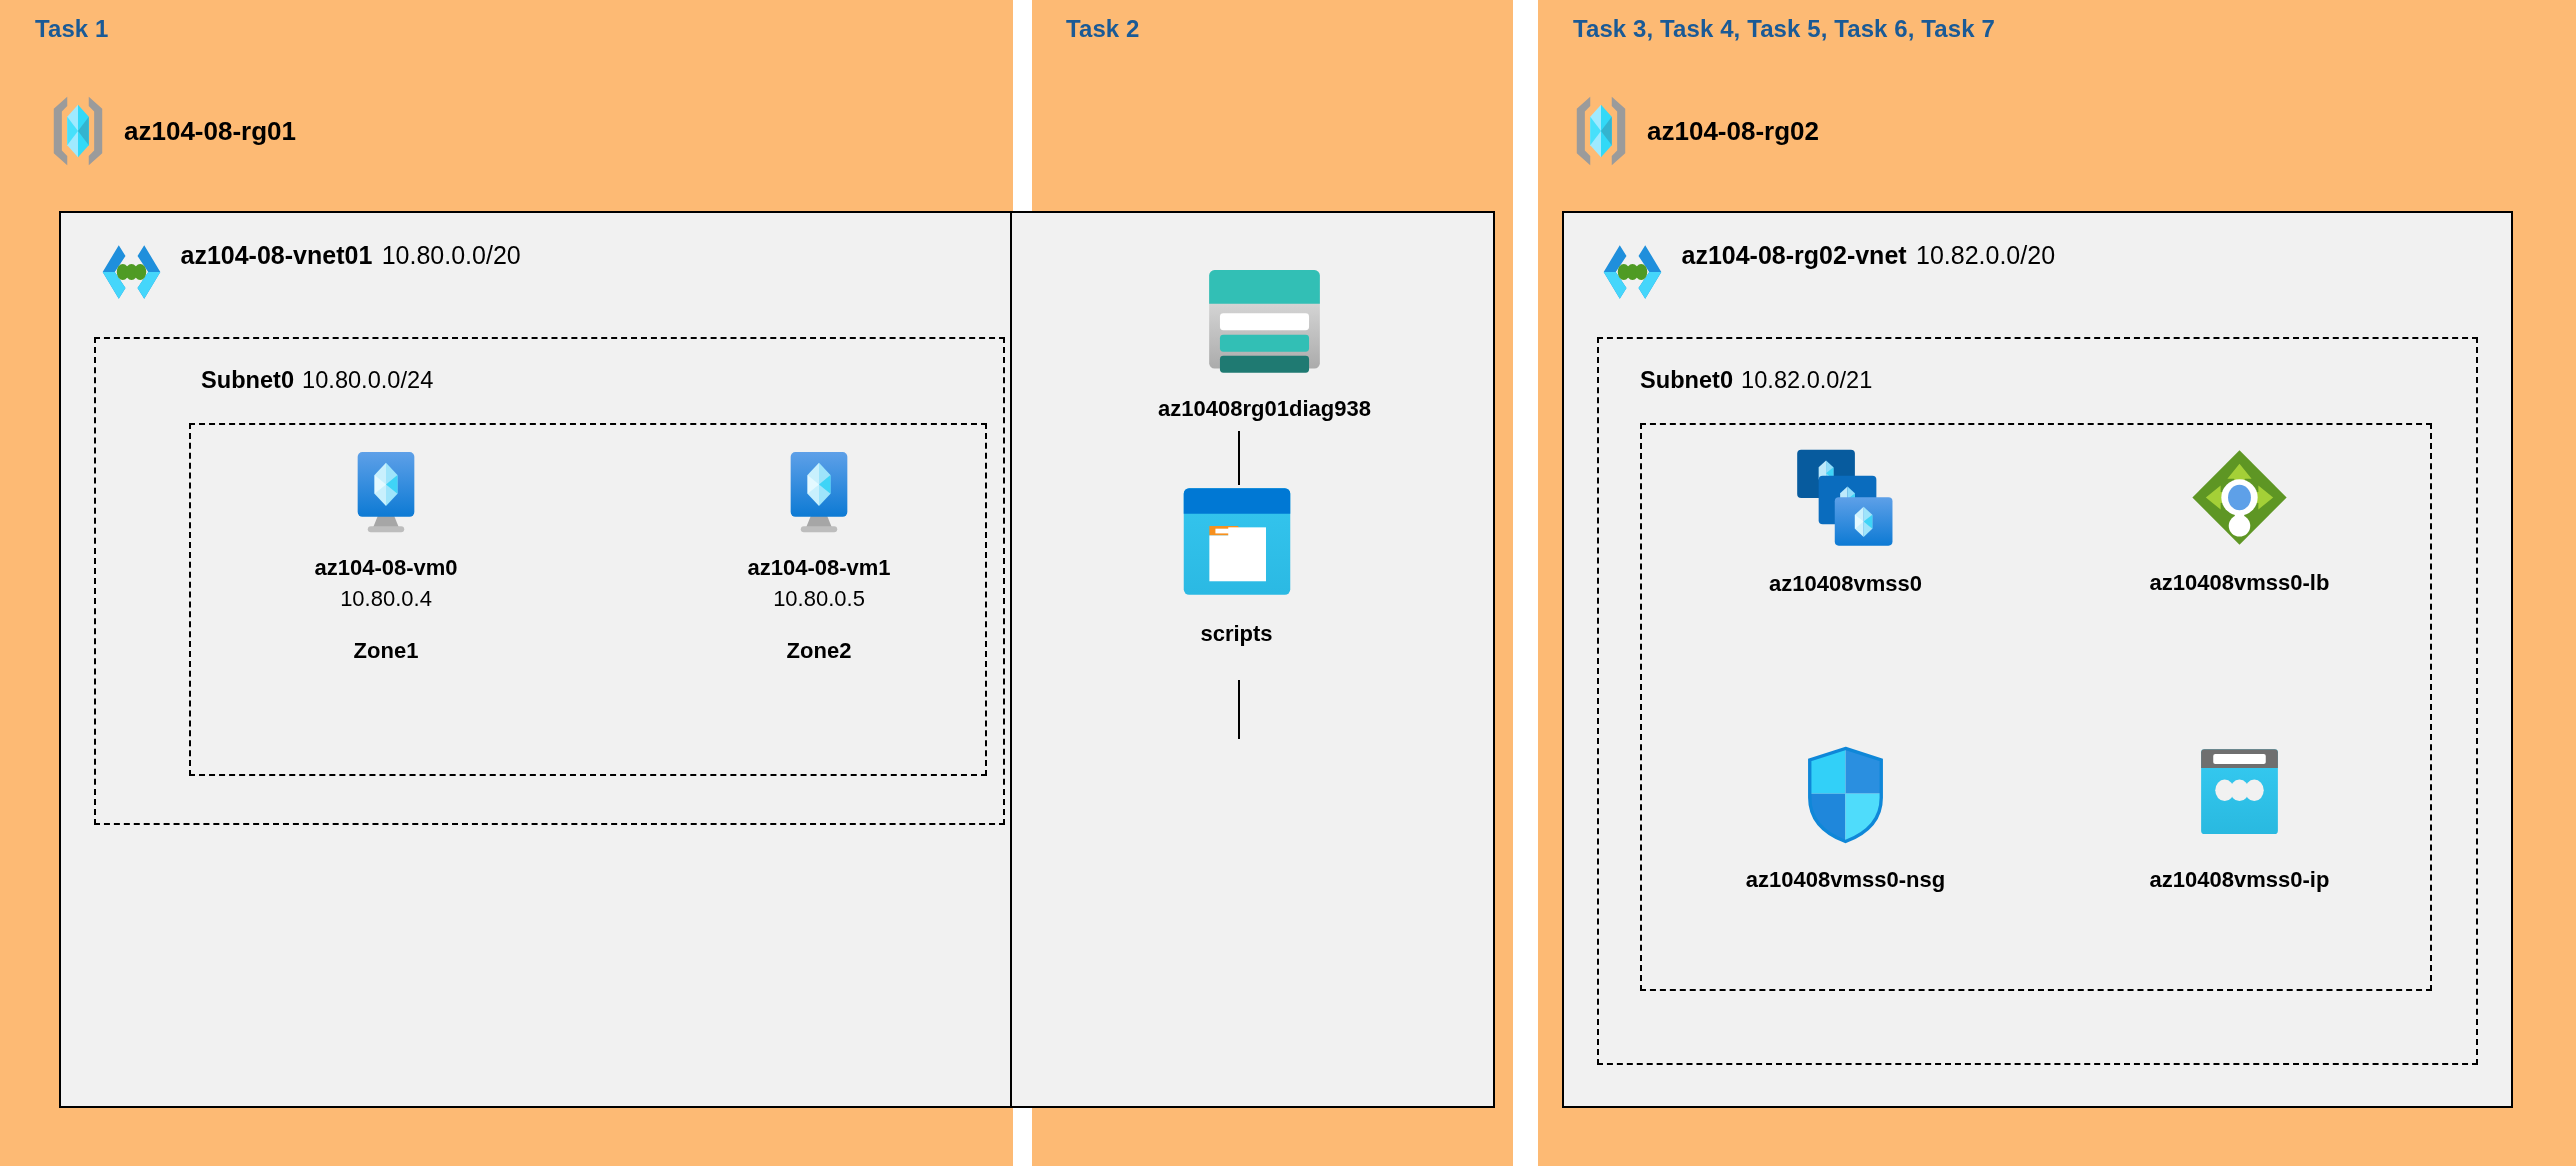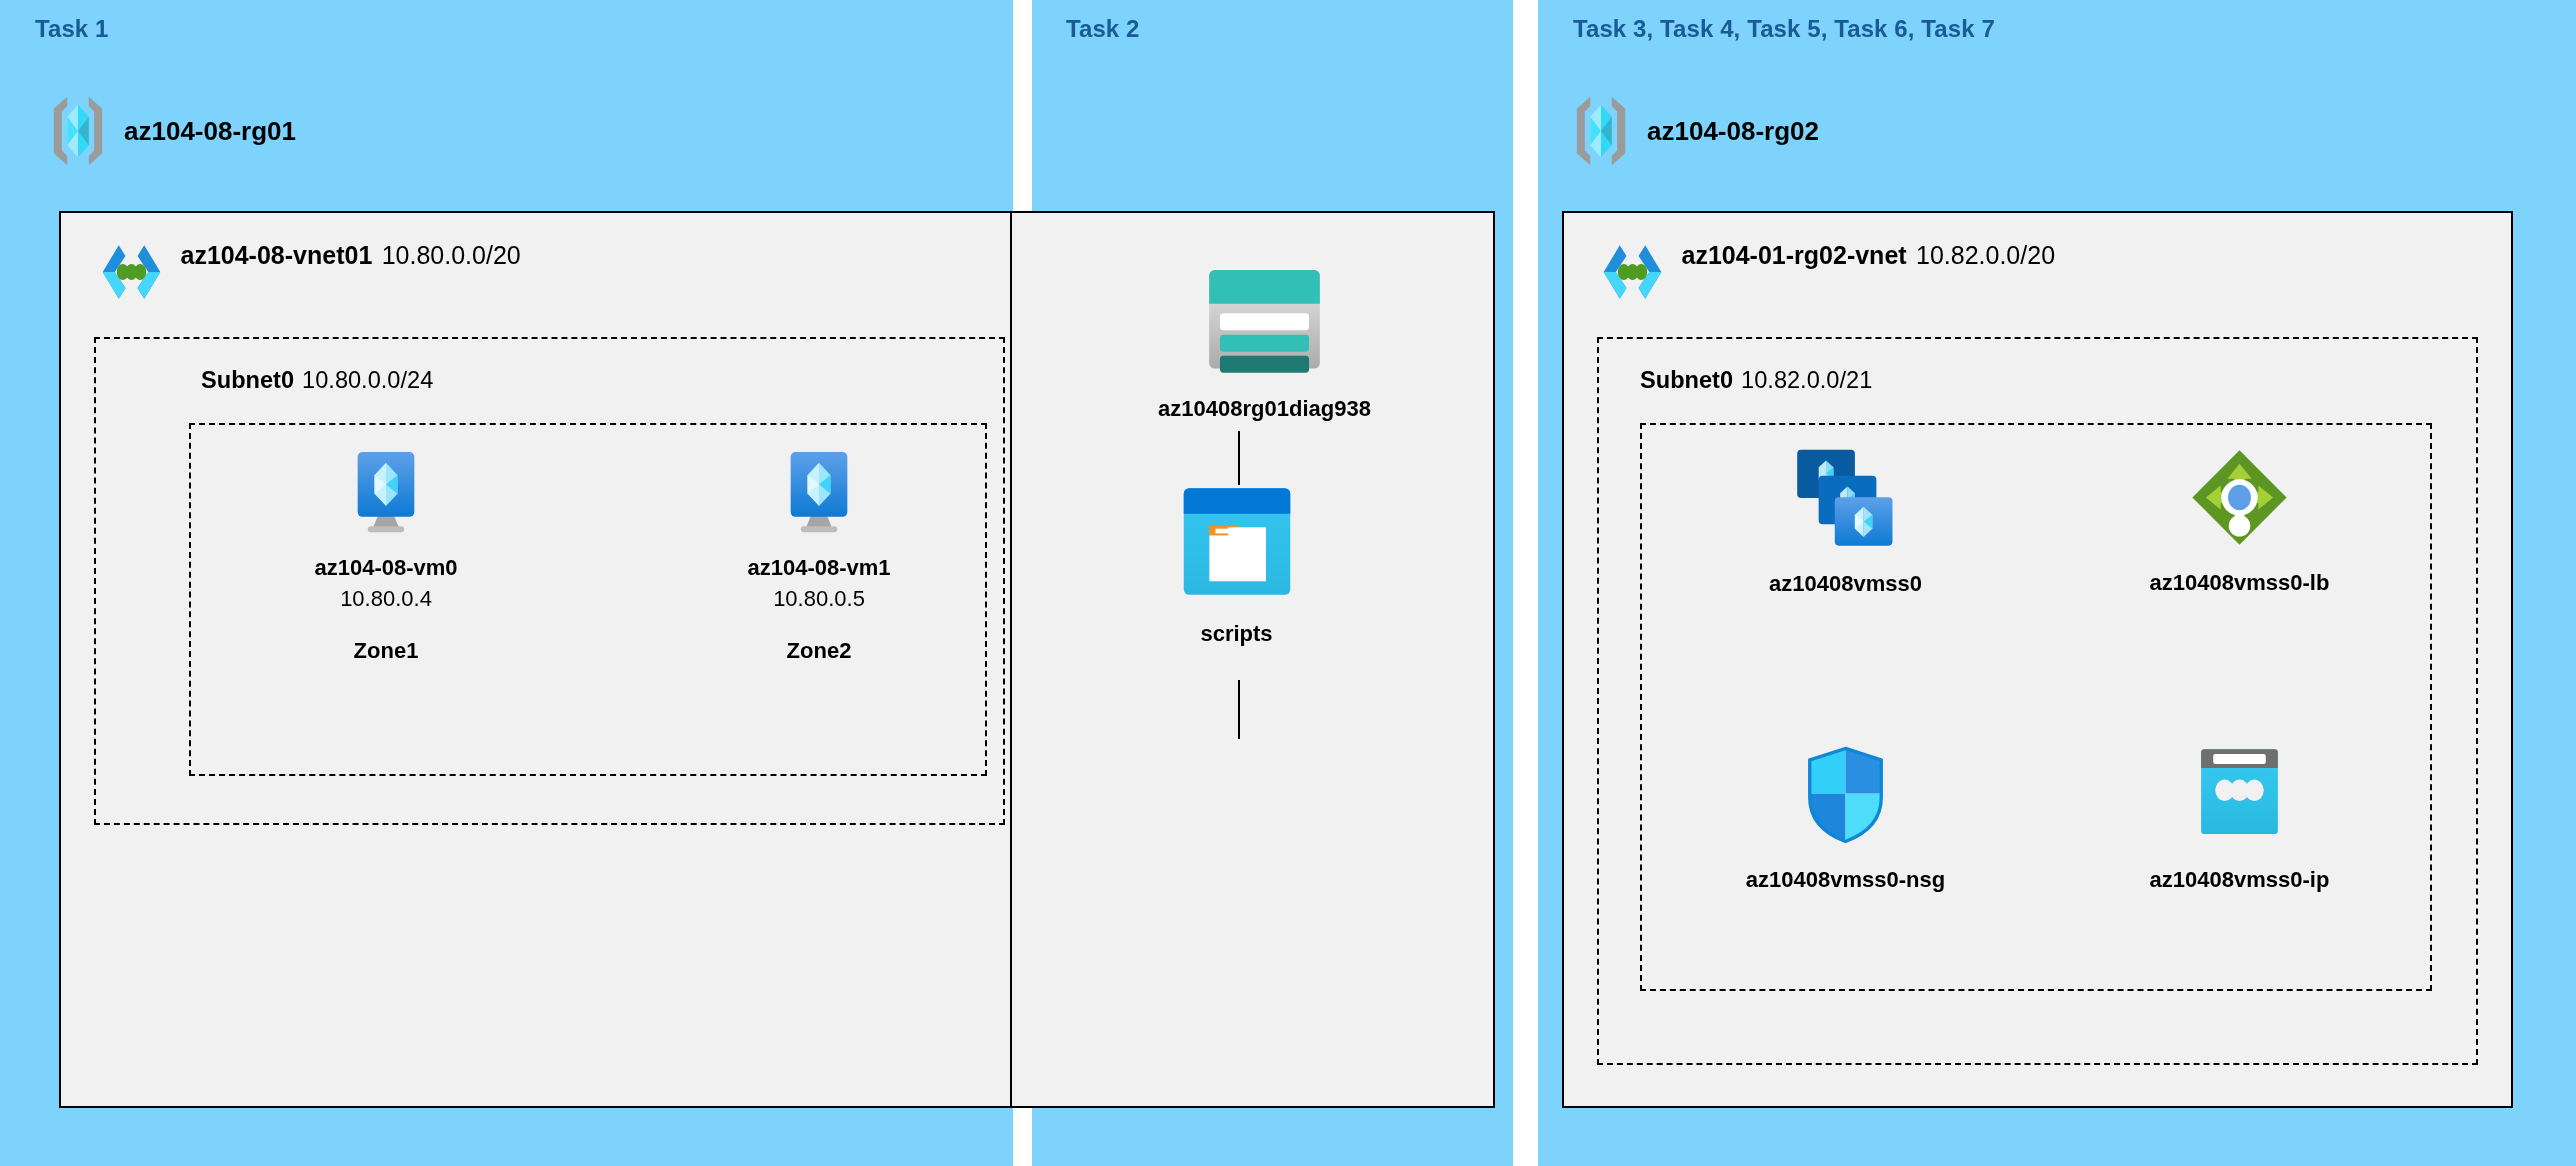--- a/index.html
+++ b/index.html
@@ -11,21 +11,21 @@
     width: 2576px;
     height: 1166px;
     font-family: "Liberation Sans", sans-serif;
     position: relative;
     overflow: hidden;
   }
 
   
   .panel {
     position: absolute;
-    background: #7dd3fc;
+    background: #fdba74;
     top: 0;
   }
   #panel-task1 { left: 0px;    width: 1013px; height: 1166px; }
   #panel-task2 { left: 1032px; width: 481px;  height: 1166px; }
   #panel-task3 { left: 1538px; width: 1038px; height: 1166px; }
 
   .task-label {
     position: absolute;
     color: #1a5a96;
     font-weight: bold;
@@ -288,21 +288,21 @@
         <path d="M34 6 L10 46 L34 86 L44 70 L28 46 L44 22 Z" fill="#1f8fdc"></path>
         <path d="M28 46 L44 70 L34 86 L10 46 Z" fill="#45d6fb"></path>
         <path d="M72 6 L96 46 L72 86 L62 70 L78 46 L62 22 Z" fill="#1f8fdc"></path>
         <path d="M78 46 L62 70 L72 86 L96 46 Z" fill="#45d6fb"></path>
         <ellipse cx="40" cy="46" rx="9" ry="12" fill="#4f9b24"></ellipse>
         <ellipse cx="53" cy="46" rx="9" ry="12" fill="#4f9b24"></ellipse>
         <ellipse cx="66" cy="46" rx="9" ry="12" fill="#4f9b24"></ellipse>
       </svg>
     </span>
     <span>
-      <span class="vnet-title">az104-01-rg02-vnet</span><span class="vnet-cidr">10.82.0.0/20</span>
+      <span class="vnet-title">az104-08-rg02-vnet</span><span class="vnet-cidr">10.82.0.0/20</span>
     </span>
   </div>
 
   <div class="dashed-box" style="left:59px; top:337px; width:881px; height:728px;"></div>
 
   <div class="subnet-header" style="left:102px; top:367px;">
     <span class="subnet-title">Subnet0</span><span class="subnet-cidr">10.82.0.0/21</span>
   </div>
 
   <div class="dashed-box" style="left:102px; top:423px; width:792px; height:568px;"></div>

